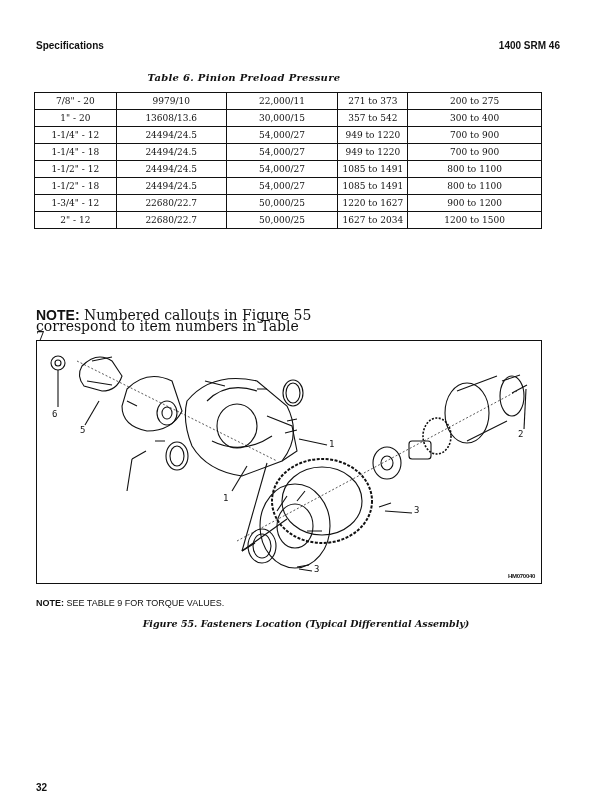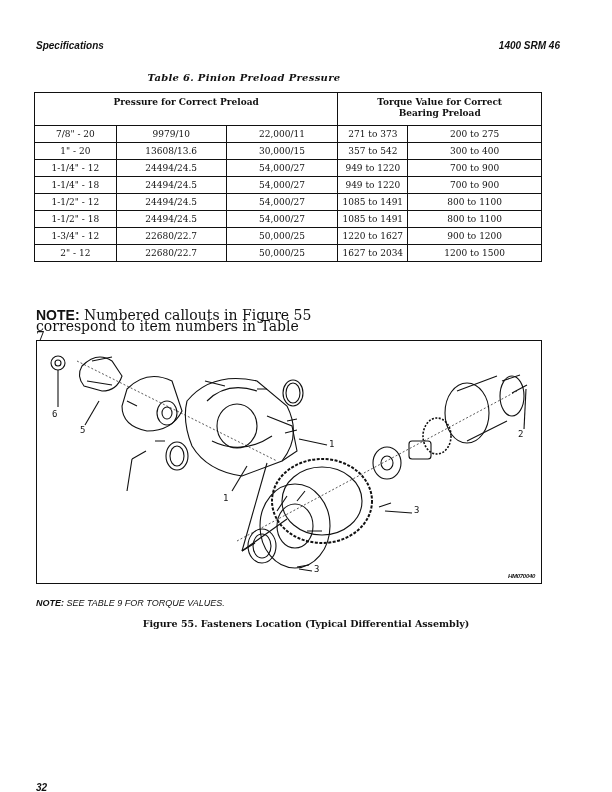--- a/index.html
+++ b/index.html
@@ -1,17 +1,17 @@
 <!DOCTYPE html>
 <html><head>
 <meta charset="utf-8">
 <style>
   html, body { margin: 0; padding: 0; background: #ffffff; }
   body { width: 612px; height: 792px; position: relative; overflow: hidden; color: #111; }
-  .sans { font-family: "Liberation Sans", "DejaVu Sans", sans-serif; font-style: italic; }
+  .sans { font-family: "Liberation Sans", "DejaVu Sans", sans-serif; }
   .serif { font-family: "DejaVu Serif", "Liberation Serif", serif; }
 
   .hdr-left { position: absolute; left: 36px; top: 40px; font-size: 10px; font-weight: bold; }
   .hdr-right { position: absolute; right: 52px; top: 40px; font-size: 10px; font-weight: bold; }
 
   .table-title { position: absolute; left: 0; width: 488px; top: 72px; text-align: center;
                  font-size: 10px; font-weight: bold; font-style: italic; letter-spacing: 0.3px; }
 
   table.spec { position: absolute; left: 34px; top: 92px; width: 508px; border-collapse: collapse;
                font-size: 9px; }
@@ -25,44 +25,40 @@
   .note1 b { font-family: "Liberation Sans", sans-serif; }
 
   .figure { position: absolute; left: 36px; top: 340px; width: 504px; height: 242px;
             border: 1.5px solid #111; background: #fff; }
   .figure svg { position: absolute; left: 0; top: 0; }
   .fig-code { position: absolute; right: 6px; bottom: 4px; font-size: 6px; font-weight: bold; letter-spacing: -0.3px; }
   .callout { position: absolute; font-size: 9px; font-family: "DejaVu Sans Mono", monospace; }
 
   .note2 { position: absolute; left: 36px; top: 598px; font-size: 9px; }
   .fig-caption { position: absolute; left: 0; width: 612px; top: 618px; text-align: center;
-                 font-size: 9.5px; font-weight: bold; }
+                 font-size: 9.5px; font-weight: bold; font-style: italic; }
   .page-num { position: absolute; left: 36px; top: 748px; font-size: 10px; font-weight: bold; margin-top: 34px; }
 </style>
 </head>
 <body>
 
 <div class="hdr-left sans">Specifications</div>
 <div class="hdr-right sans">1400 SRM 46</div>
 
 <div class="table-title serif">Table 6.  Pinion Preload Pressure</div>
 
 <table class="spec serif">
   <colgroup>
     <col style="width:82px">
       <col style="width:110px">
       <col style="width:112px">
       <col style="width:70px">
       <col style="width:134px">
   </colgroup>
   <tbody>
-      <tr class="grp">
-    <th colspan="3">Pressure for Correct Preload</th>
-    <th colspan="2" style="padding-left:20px;padding-right:20px;">Torque Value for Correct Bearing Preload</th>
-  </tr>
   </tbody>
     <tbody id="tbody">
       <tr>
         <td>7/8" - 20</td>
         <td>9979/10</td>
         <td>22,000/11</td>
         <td>271 to 373</td>
         <td>200 to 275</td>
       </tr>
       <tr>

